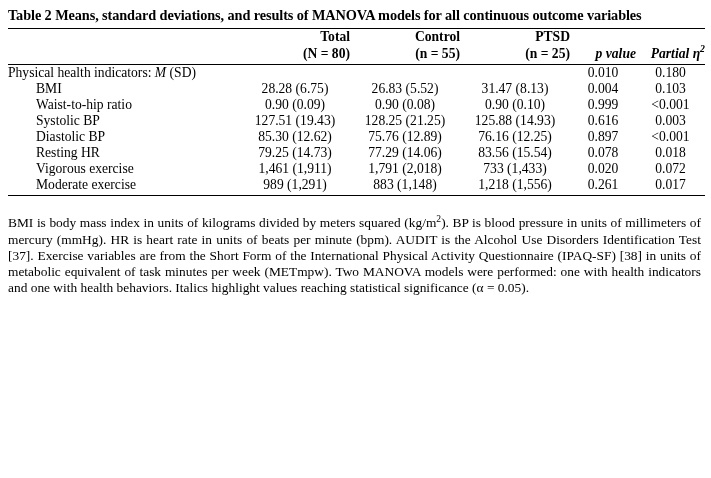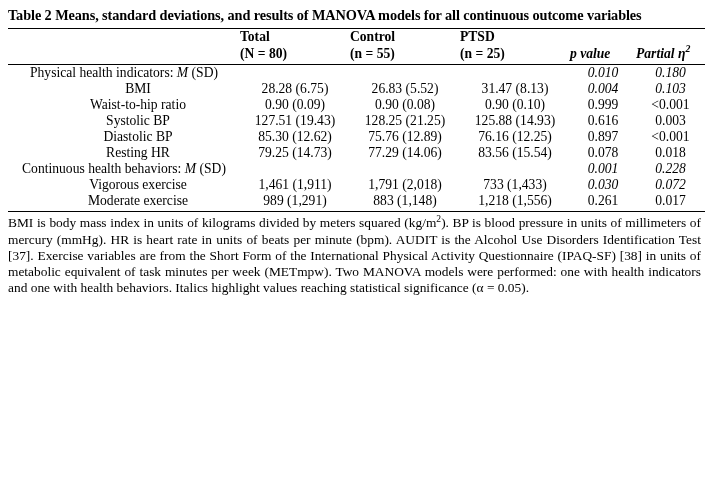--- a/index.html
+++ b/index.html
@@ -41,60 +41,59 @@
   .rule-top td {
     border-top: 1.6px solid #000;
   }
   .rule-mid td {
     border-bottom: 1.1px solid #000;
   }
   .rule-bottom td {
     border-bottom: 1.6px solid #000;
   }
   .hdr-cell {
-    text-align: left;
+    text-align: right;
     font-weight: bold;
     line-height: 1.22;
     padding: 2px 0 1px 0;
   }
   .hdr-cell .sub {
     font-weight: bold;
     font-style: normal;
     font-family: Liberation Serif, serif;
   }
   .ital {
     font-style: italic;
   }
   .lbl {
-    text-align: center;
+    text-align: left;
     padding: 1.5px 0 1.5px 0;
     white-space: nowrap;
   }
   .lbl.indent {
     padding-left: 28px;
   }
   .num {
     text-align: center;
     padding: 1.5px 0;
     white-space: nowrap;
   }
   .num.p {
     text-align: center;
   }
   .italic-val {
-    font-style: italic;
   }
   .spacer-row td {
     height: 2px;
   }
   .note {
     font-size: 13.4px;
     line-height: 1.21;
     text-align: justify;
-    margin-top: 3px;
+    margin-top: 19px;
     padding-right: 2px;
   }
   sup {
     font-size: 0.72em;
     vertical-align: super;
     line-height: 0;
   }
   .colw-label { width: 232px; }
   .colw-total { width: 110px; }
   .colw-control { width: 110px; }
@@ -190,38 +189,28 @@
 
       <tr>
         <td class="lbl indent">Resting HR</td>
         <td class="num">79.25 (14.73)</td>
         <td class="num">77.29 (14.06)</td>
         <td class="num">83.56 (15.54)</td>
         <td class="num p">0.078</td>
         <td class="num">0.018</td>
       </tr>
 
-      <tr>
-        <td class="lbl">
-          Continuous health behaviors: <span class="ital">M</span> (SD)
-        </td>
-        <td class="num"></td>
-        <td class="num"></td>
-        <td class="num"></td>
-        <td class="num p italic-val">0.001</td>
-        <td class="num italic-val">0.228</td>
-      </tr>
 
 
       <tr>
         <td class="lbl indent">Vigorous exercise</td>
         <td class="num">1,461 (1,911)</td>
         <td class="num">1,791 (2,018)</td>
         <td class="num">733 (1,433)</td>
-        <td class="num p italic-val">0.030</td>
+        <td class="num p italic-val">0.020</td>
         <td class="num italic-val">0.072</td>
       </tr>
 
       <tr>
         <td class="lbl indent">Moderate exercise</td>
         <td class="num">989 (1,291)</td>
         <td class="num">883 (1,148)</td>
         <td class="num">1,218 (1,556)</td>
         <td class="num p">0.261</td>
         <td class="num">0.017</td>

